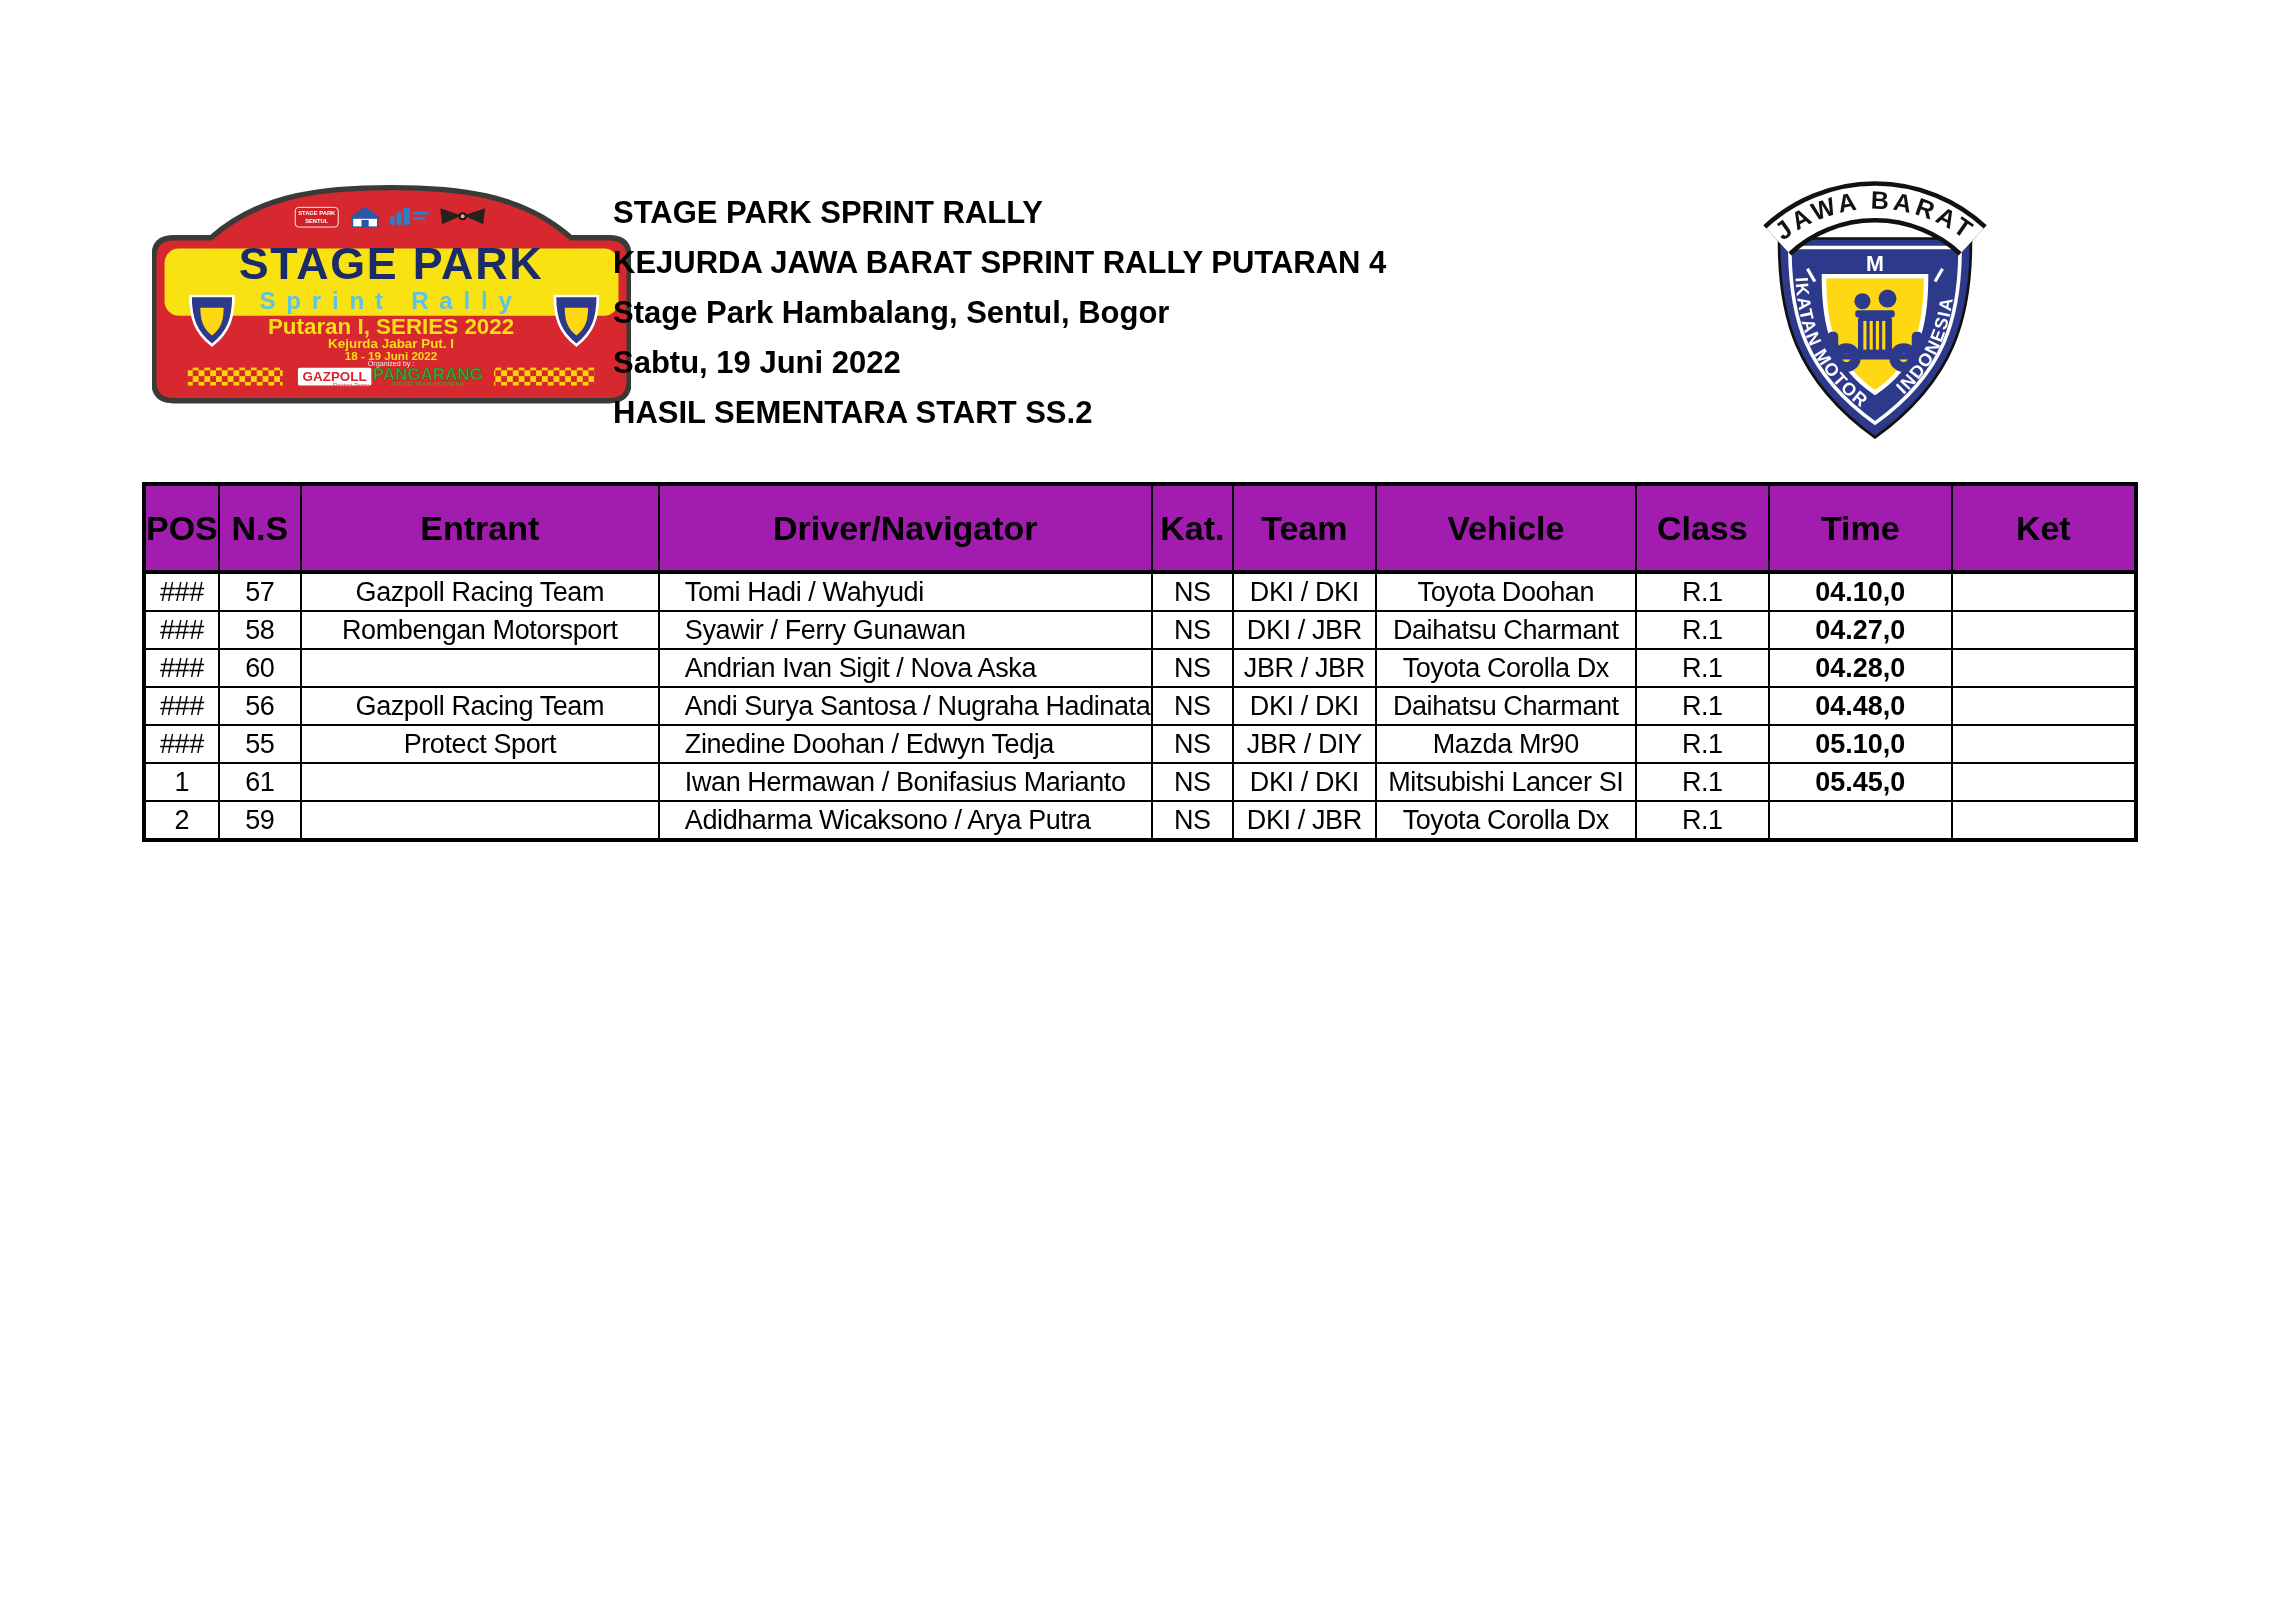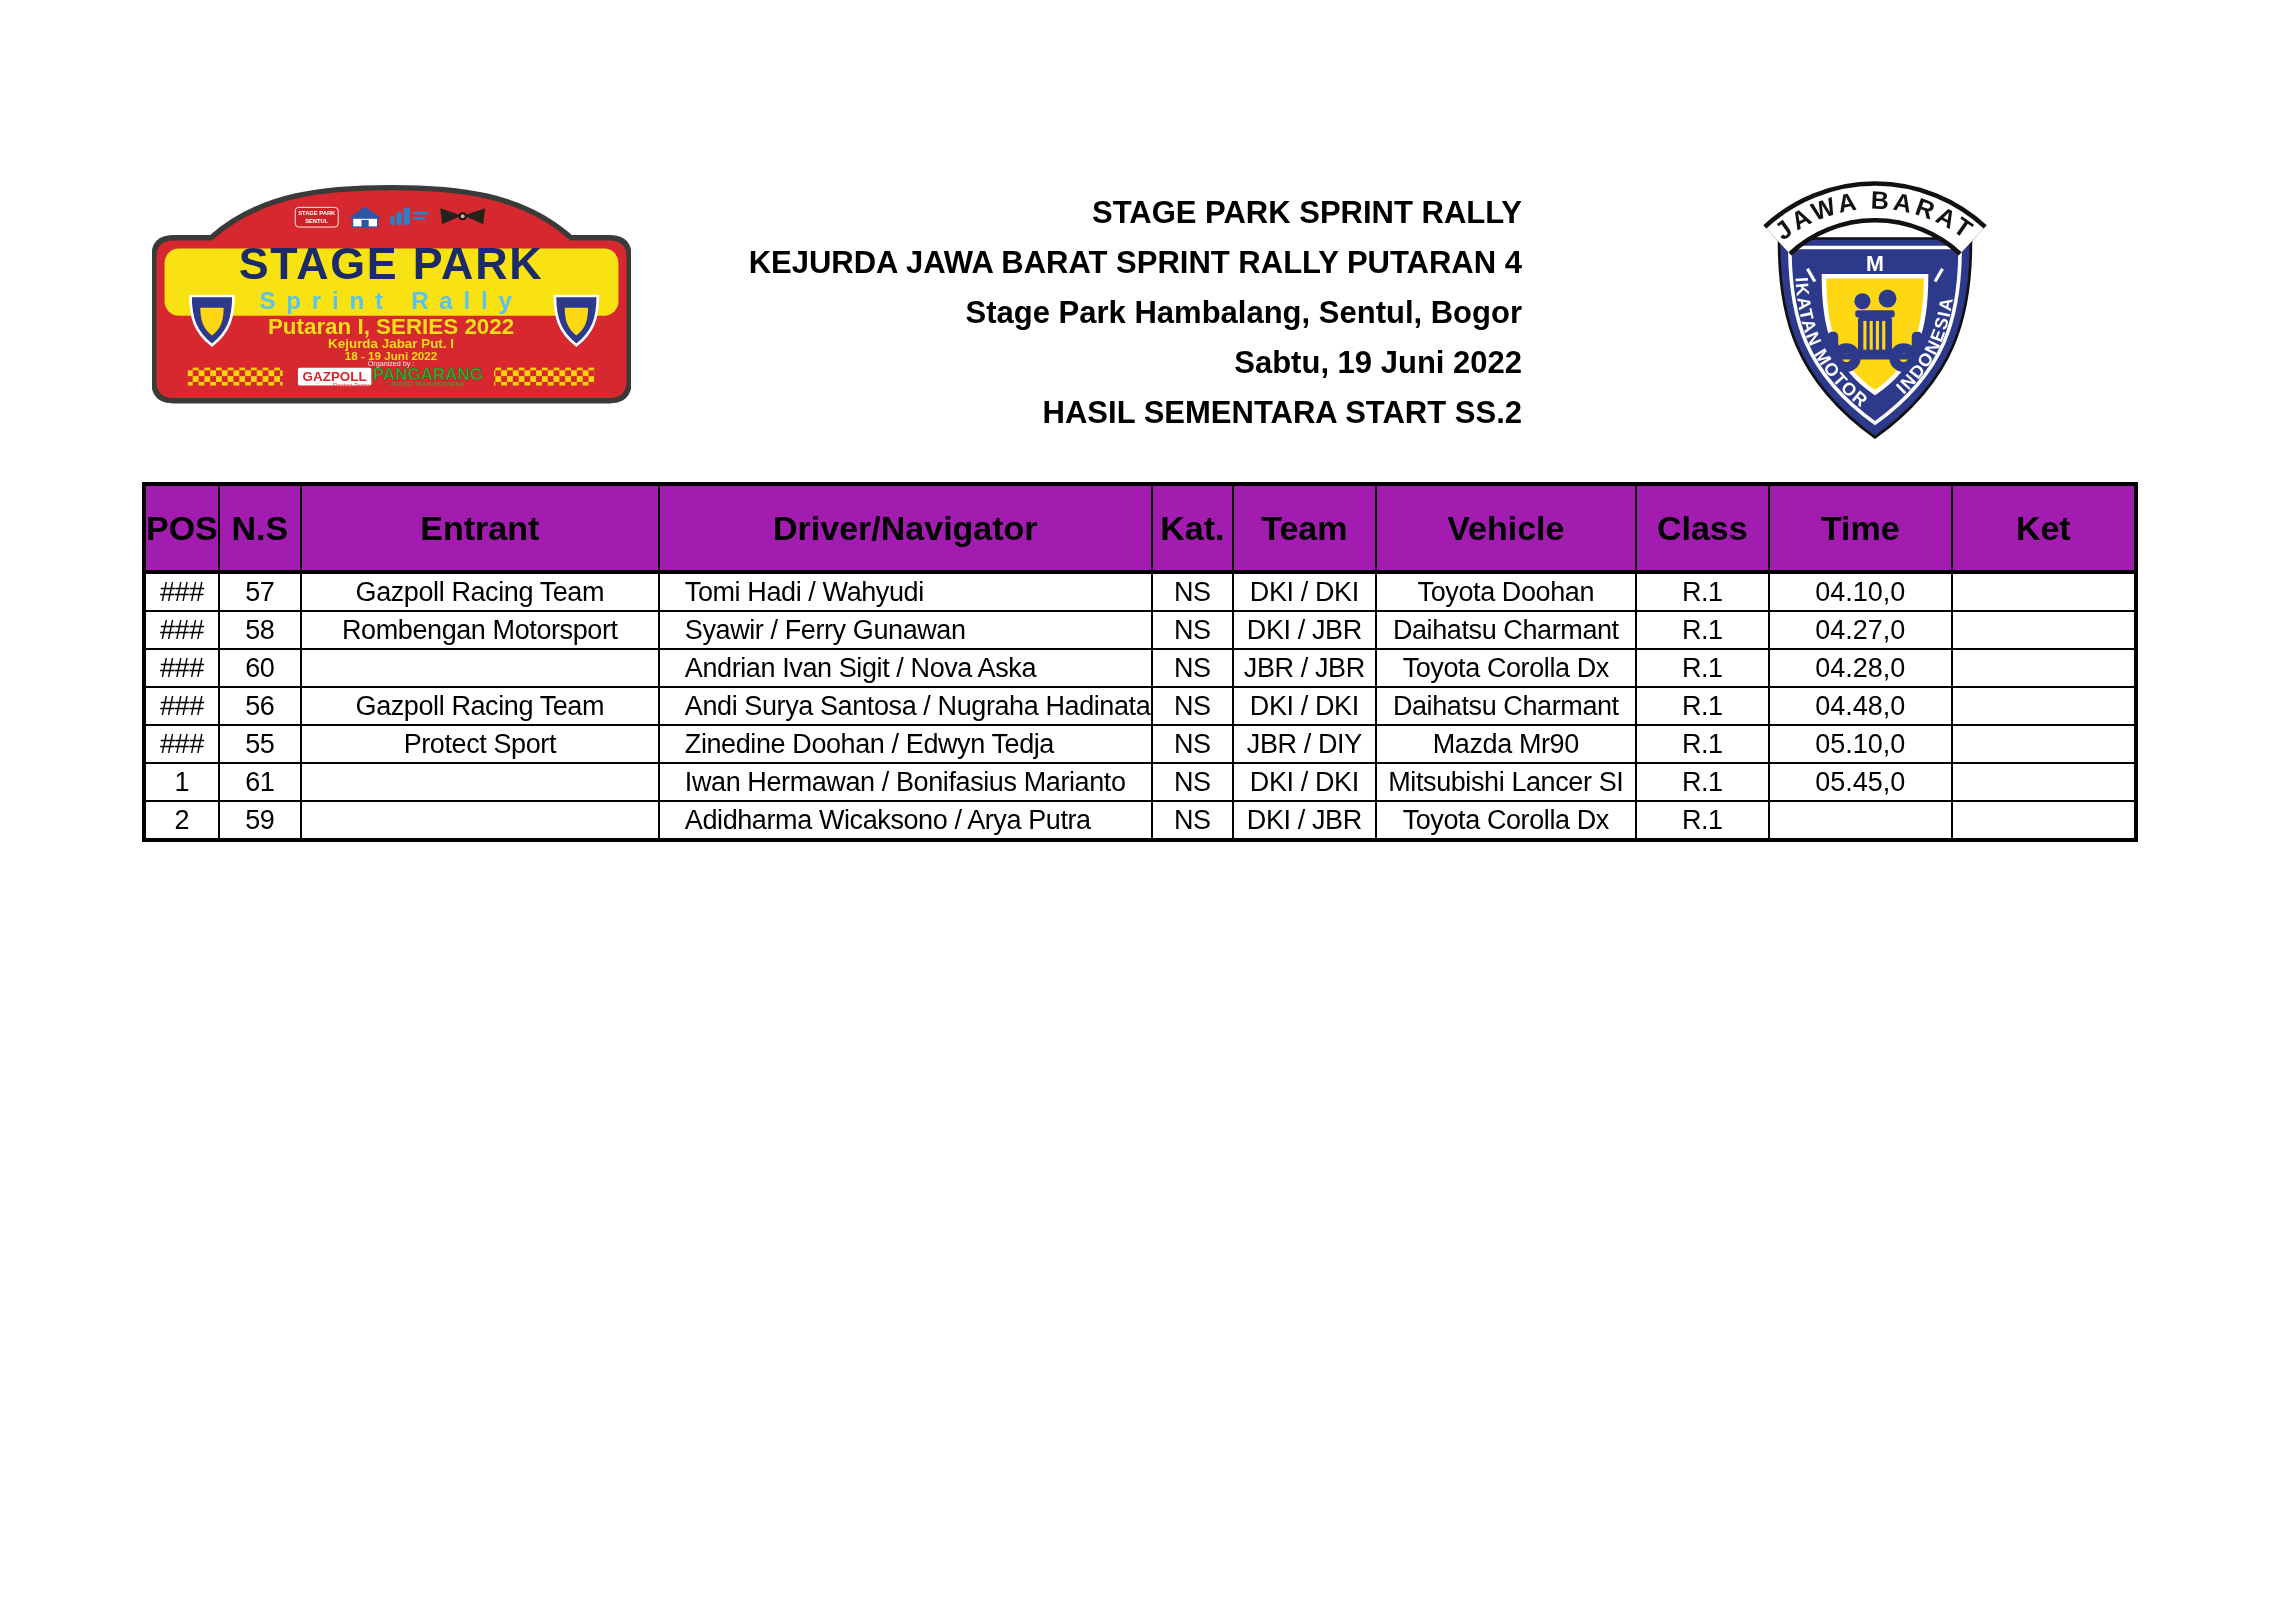--- a/index.html
+++ b/index.html
@@ -7,22 +7,22 @@
     width:2293px; height:1620px;
     background:#ffffff;
     font-family:"Liberation Sans", sans-serif;
     position:relative;
     -webkit-font-smoothing:antialiased;
   }
   .page { position:absolute; inset:0; overflow:hidden; }
 
   
   .title-block {
-    position:absolute; left:591px; top:188px; width:931px;
-    text-align:right; color:#000;
+    position:absolute; left:613px; top:188px; width:931px;
+    text-align:left; color:#000;
   }
   .title-line {
     font-size:31px; font-weight:bold; line-height:50px; white-space:nowrap;
   }
 
   
   .rally-plate { position:absolute; left:152px; top:184px; }
   .imi-badge   { position:absolute; left:1763px; top:181px; }
   svg text { font-family:"Liberation Sans", sans-serif; }
 
@@ -44,21 +44,21 @@
     text-align:center; vertical-align:middle;
     border-bottom:4.5px solid #000;
   }
   table.results tbody td {
     height:36px;
     font-size:27px; letter-spacing:-0.4px;
     text-align:center; vertical-align:middle;
     background:#fff;
   }
   table.results tbody td.al { text-align:left; padding-left:25px; }
-  table.results tbody td.bold { font-weight:normal; letter-spacing:0; }
+  table.results tbody td.bold { font-weight:bold; letter-spacing:0; }
 </style>
 </head>
 <body>
 
 <div class="page">
 
   <svg class="rally-plate" width="479" height="224" viewBox="0 0 535 250">
     <defs>
       <pattern id="chk" width="13" height="13" patternUnits="userSpaceOnUse">
         <rect width="6.5" height="6.5" fill="#ffd20a"></rect>

